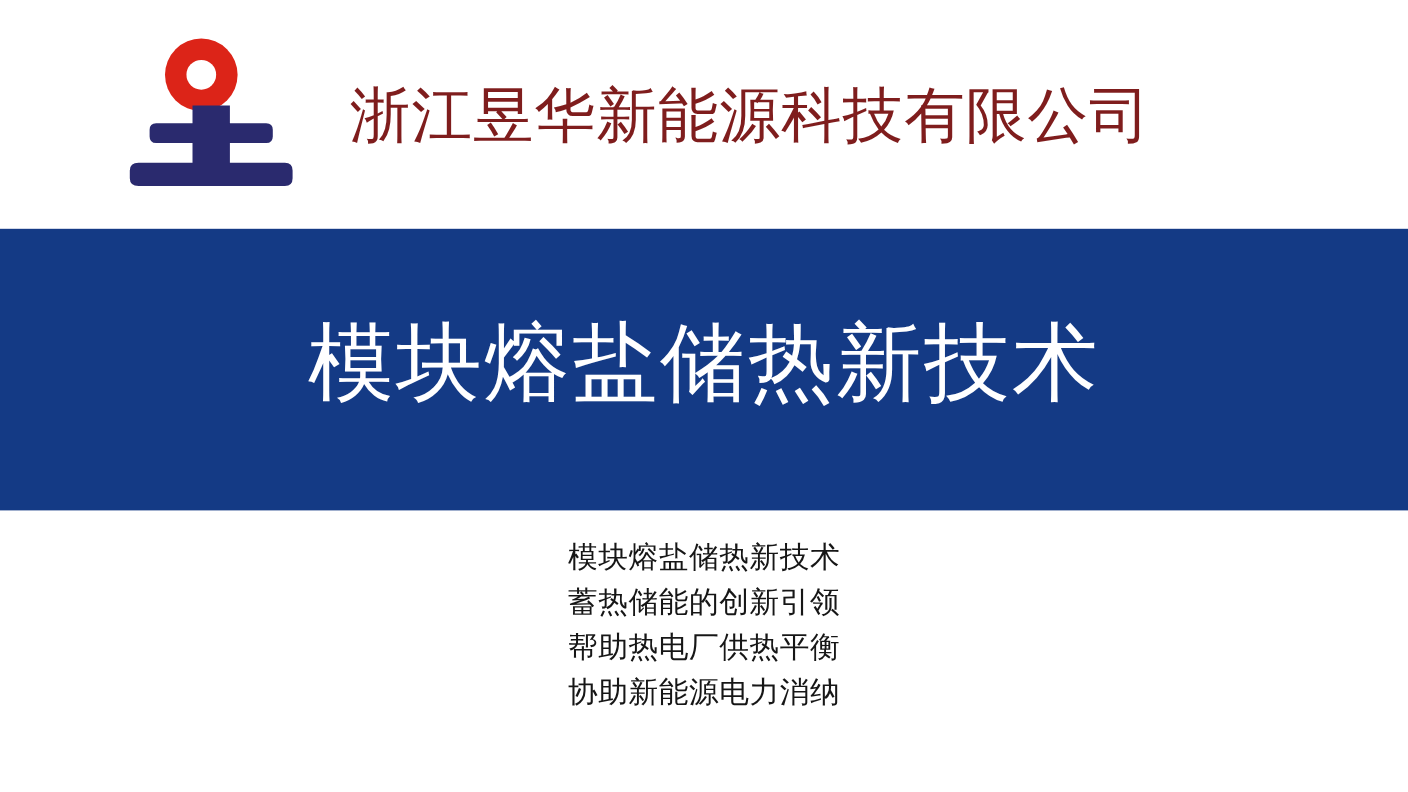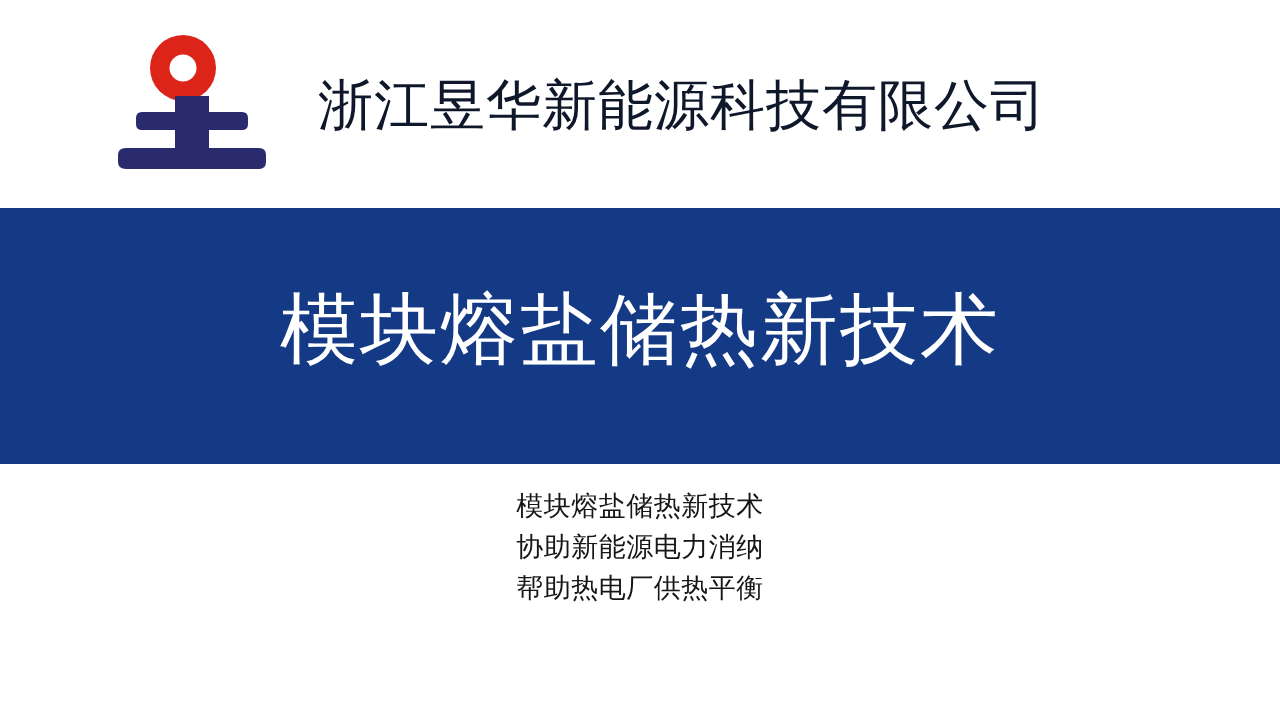--- a/index.html
+++ b/index.html
@@ -41,21 +41,21 @@
   #company-name {
     position: absolute;
     left: 318px;
     top: 74px;
     width: 700px;
     height: 64px;
     line-height: 64px;
     font-size: 55px;
     font-weight: 400;
     letter-spacing: 1px;
-    color: #0f172a;
+    color: #7f1d1d;
     white-space: nowrap;
     font-family: "Liberation Serif", "DejaVu Serif", serif;
   }
 
   
   #title-band {
     position: absolute;
     left: 0;
     top: 208px;
     width: 1280px;
@@ -141,15 +141,16 @@
 
   <div id="company-name">浙江昱华新能源科技有限公司</div>
 </div>
 
 <div id="title-band">
   <div id="main-title">模块熔盐储热新技术</div>
 </div>
 
 <div id="subtitle-block">
   <span class="subtitle-line">模块熔盐储热新技术</span>
+  <span class="subtitle-line">蓄热储能的创新引领</span>
+  <span class="subtitle-line">帮助热电厂供热平衡</span>
   <span class="subtitle-line">协助新能源电力消纳</span>
-  <span class="subtitle-line">帮助热电厂供热平衡</span>
 </div>
 
 </body></html>

